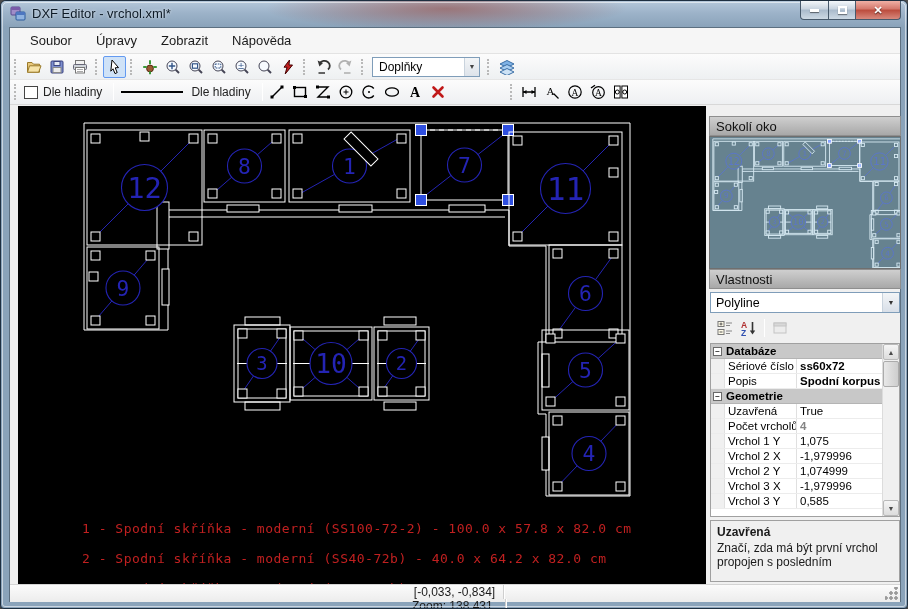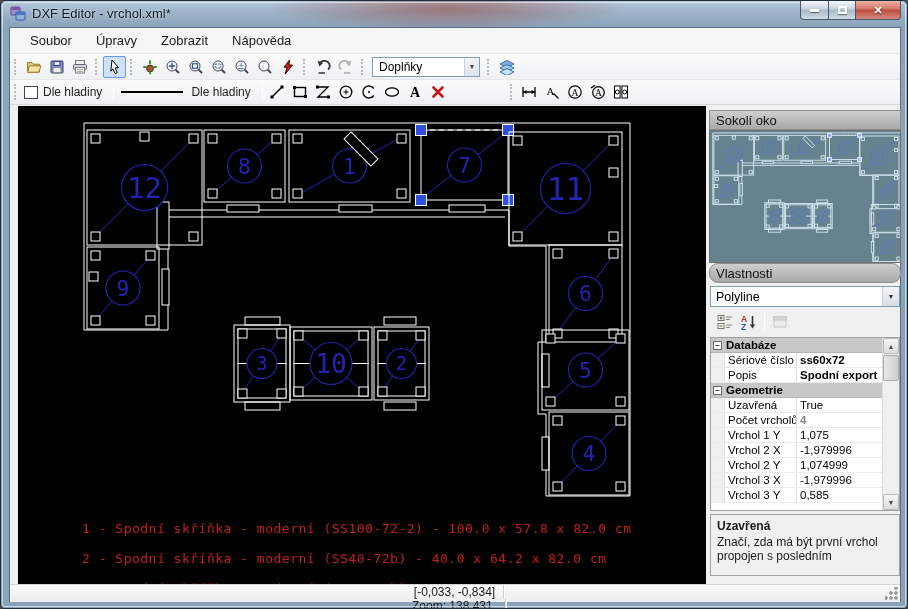--- a/index.html
+++ b/index.html
@@ -33,21 +33,21 @@
   .tb-combo{height:20px;border:1px solid #7f9db9;background:#fff;display:flex;align-items:center;font-size:12px;margin:0 3px;}
   .tb-combo .lbl{padding:0 6px;flex:1;}
   .tb-combo .arrowbox{width:15px;height:18px;display:flex;align-items:center;justify-content:center;font-size:7px;color:#444;background:linear-gradient(180deg,#f3f5f7,#dde3ea);border-left:1px solid #c9d3dd;}
   .swatch{width:14px;height:13px;border:1px solid #444;background:#fff;margin:0 5px 0 2px;}
   .tb-label{font-size:12px;color:#222;margin-right:8px;}
   .linesample{width:62px;height:2px;background:#000;margin:0 8px 0 4px;}
   
   #canvas{position:absolute;left:8px;top:78px;width:688px;height:479px;background:#000;overflow:hidden;}
   #cad-text{position:absolute;left:64px;top:408px;color:#c02020;font-family:"DejaVu Sans Mono",monospace;font-size:13px;line-height:30px;letter-spacing:.5px;white-space:pre;}
   
-  #rightpanel{position:absolute;left:699px;top:82px;width:192px;height:371px;}
+  #rightpanel{position:absolute;left:699px;top:88px;width:192px;height:371px;}
   .panel-header{position:absolute;left:0;width:192px;height:20px;background:linear-gradient(180deg,#cfcfcf,#a8a8a8);border:1px solid #8e8e8e;color:#111;font-size:13px;padding:2px 0 0 6px;}
   #overview-box{position:absolute;left:0;top:20px;width:192px;height:133px;border:1px solid #6f6f6f;background:#66828f;}
   #overview-box svg{display:block;}
   #props-combo{position:absolute;left:1px;top:176px;width:190px;height:21px;border:1px solid #7f9db9;background:#fff;display:flex;align-items:center;font-size:12.5px;}
   #props-combo .lbl{flex:1;padding:0 5px;}
   #props-combo .arrowbox{width:17px;height:19px;background:linear-gradient(180deg,#f3f5f7,#d8dfe8);border-left:1px solid #c9d3dd;display:flex;align-items:center;justify-content:center;font-size:7px;color:#333;}
   #pg-toolbar{position:absolute;left:1px;top:199px;width:190px;height:26px;display:flex;align-items:center;background:#f0f0f0;padding-left:3px;}
   .pg-tbtn{width:24px;height:22px;border:1px solid transparent;display:flex;align-items:center;justify-content:center;}
   .pg-tbtn svg{width:16px;height:16px;}
   .pg-tbtn.disabled{opacity:.45;}
@@ -567,21 +567,21 @@
               <line x1="361" y1="289" x2="406" y2="226" stroke="#5b76c8" stroke-width="2.6"></line>
               <circle cx="383.5" cy="257.5" r="15" fill="#66828f" stroke="#5b76c8" stroke-width="2.8600000000000003"></circle>
               <text x="383.5" y="257.5" text-anchor="middle" dominant-baseline="central" fill="#5b76c8" font-family="DejaVu Sans Mono, monospace" font-size="18.75">2</text>
               <rect x="360" y="225" width="9" height="9" fill="#66828f" stroke="#d6e9f2" stroke-width="2.6"></rect>
               <rect x="398" y="225" width="9" height="9" fill="#66828f" stroke="#d6e9f2" stroke-width="2.6"></rect>
               <rect x="360" y="281" width="9" height="9" fill="#66828f" stroke="#d6e9f2" stroke-width="2.6"></rect>
               <rect x="398" y="281" width="9" height="9" fill="#66828f" stroke="#d6e9f2" stroke-width="2.6"></rect>
             </g>
           </svg>
       </div>
-      <div class="panel-header" style="top:153px;border-radius:9px;">Vlastnosti</div>
+      <div class="panel-header" style="top:153px;">Vlastnosti</div>
       <div id="props-combo">
         <span class="lbl">Polyline</span>
         <span class="arrowbox">▼</span>
       </div>
       <div id="pg-toolbar">
         <div class="pg-tbtn">
             <svg viewBox="0 0 16 16">
               <rect x="1" y="1.5" width="6" height="5" fill="#fffbe8" stroke="#777"></rect>
               <rect x="1" y="9.5" width="6" height="5" fill="#fffbe8" stroke="#777"></rect>
               <path d="M2.5 4h3M4 2.5v3M2.5 12h3" stroke="#555" fill="none"></path>
@@ -611,21 +611,21 @@
               <span class="cat-label">Databáze</span>
             </div>
             <div class="pg-row">
               <span class="margin"></span>
               <span class="plabel gray">Sériové číslo</span>
               <span class="pvalue boldv">ss60x72</span>
             </div>
             <div class="pg-row">
               <span class="margin"></span>
               <span class="plabel gray">Popis</span>
-              <span class="pvalue boldv">Spodní export</span>
+              <span class="pvalue boldv">Spodní korpus</span>
             </div>
             <div class="pg-row category">
               <span class="expander">−</span>
               <span class="cat-label">Geometrie</span>
             </div>
             <div class="pg-row">
               <span class="margin"></span>
               <span class="plabel">Uzavřená</span>
               <span class="pvalue">True</span>
             </div>

